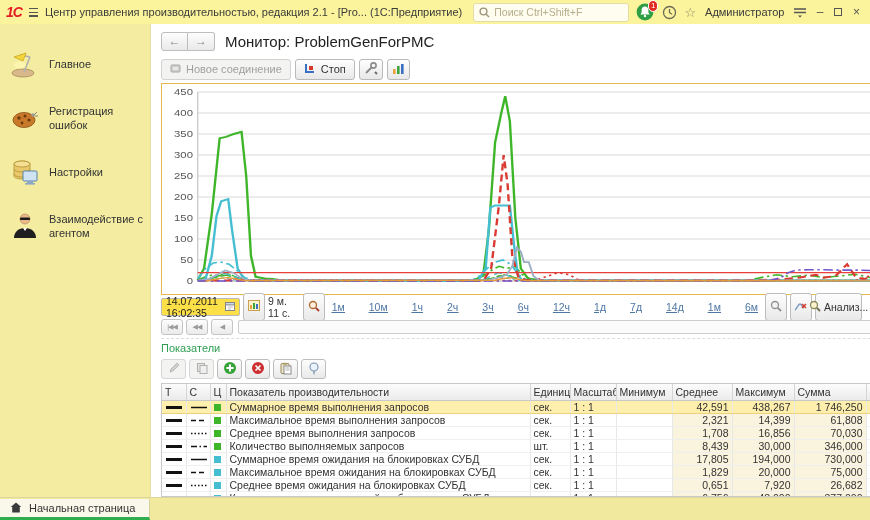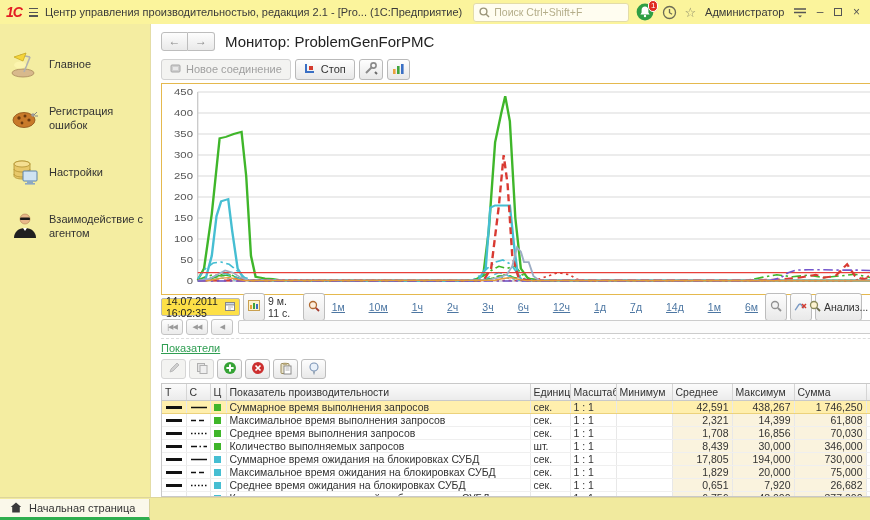--- a/index.html
+++ b/index.html
@@ -60,21 +60,21 @@
   .range-links { display:flex; gap:24px; margin:0 4px;text-decoration:underline; }
   .range-links a { color:#4d77a3; text-decoration:underline; cursor:pointer; }
 
   
   .nav-row { height:21px; display:flex; align-items:center; gap:3px; border-bottom:1px dashed #dcdcdc; padding-bottom:3px; }
   .vcr { height:16px; min-width:22px; border:1px solid #c4c4c4; border-radius:3px; background:linear-gradient(#fdfdfd,#ebebeb); color:#9a9a9a; font-size:7px; display:inline-flex; align-items:center; justify-content:center; cursor:pointer; letter-spacing:-1px; }
   .track { flex:1; height:14px; border:1px solid #cccccc; border-radius:2px; background:#fbfbfb; margin:0 2px; }
 
   
   .ind-link { margin-top:3px; height:15px; }
-  .ind-link a { color:#2f9e52; text-decoration:underline; font-size:11px; cursor:pointer; }
+  .ind-link a { color:#2f9e52; font-size:11px; cursor:pointer; }
   .ind-toolbar { height:24px; display:flex; align-items:center; gap:3px; }
   .ico-btn { width:25px; height:20px; border:1px solid #bdbdbd; border-radius:3px; background:linear-gradient(#fdfdfd,#e9e9e9); display:inline-flex; align-items:center; justify-content:center; cursor:pointer; }
   .ico-btn.disabled { background:#f3f3f1; border-color:#d6d6d6; }
 
   
   .tbl-wrap { flex:1; min-height:0; margin-top:2px; border:1px solid #c9c9c9; position:relative; overflow:hidden; }
   .tbl-scroll { position:absolute; top:0; right:0; bottom:0; width:11px; background:#f1f1f1; border-left:1px solid #dcdcdc; display:flex; flex-direction:column; align-items:center; }
   .tbl-scroll .arr { font-size:6px; color:#888; height:10px; line-height:10px; }
   .tbl-scroll .thumb { width:7px; height:58px; background:#d2d2d2; border-radius:3px; margin-top:1px; }
   table { border-collapse:collapse; table-layout:fixed; width:calc(100% - 11px); }

